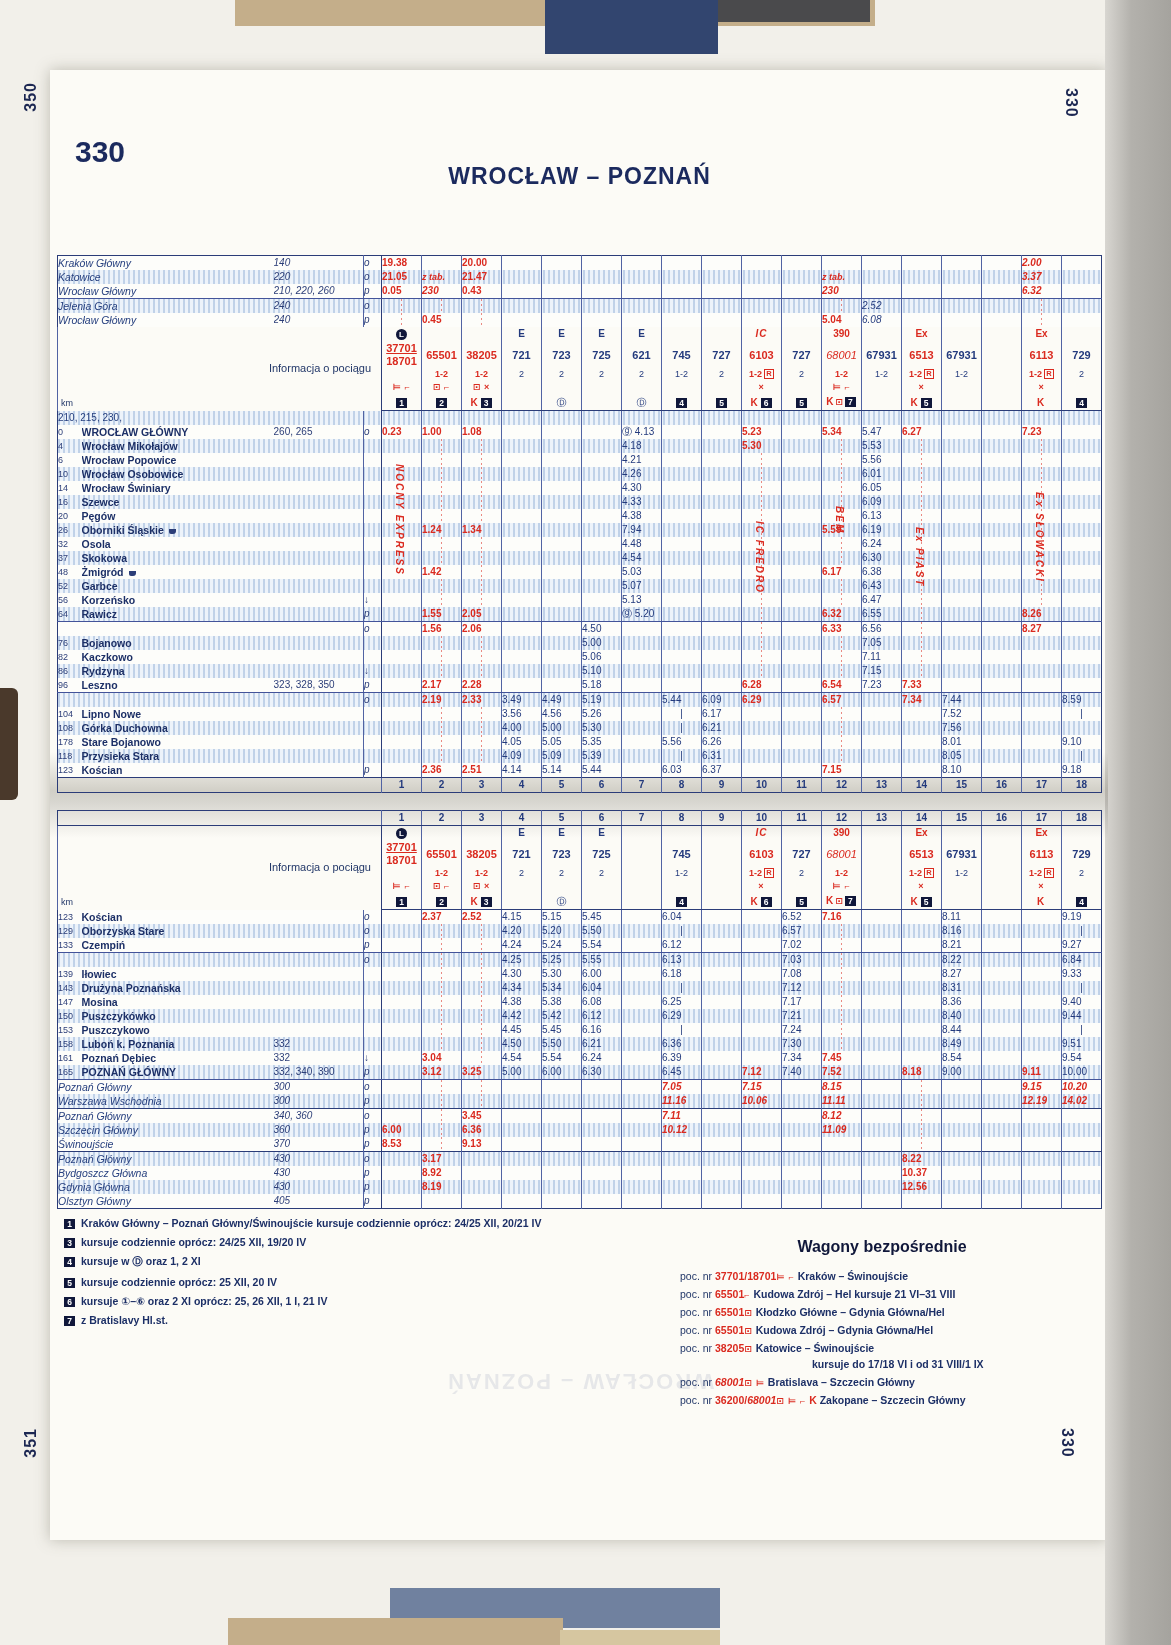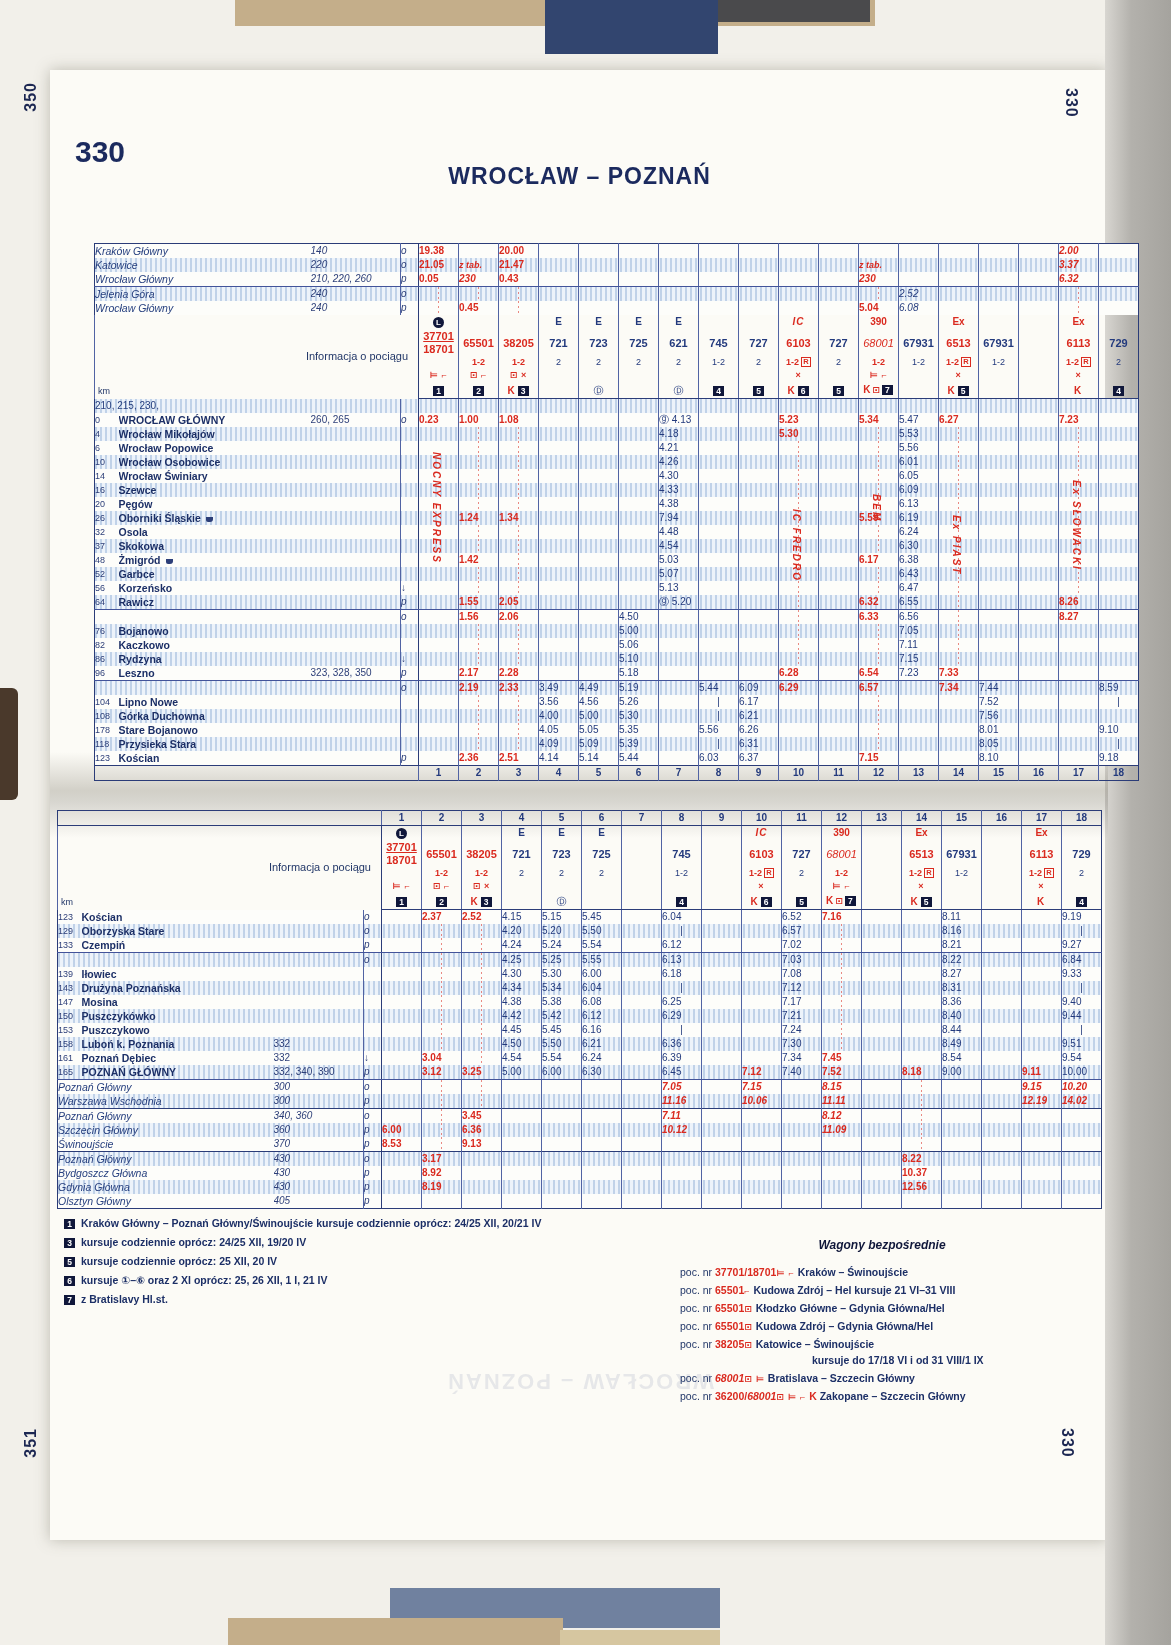--- a/index.html
+++ b/index.html
@@ -20,21 +20,21 @@
   .ghost-title{position:absolute;left:300px;top:1368px;width:560px;text-align:center;
     font-size:22px;font-weight:bold;color:rgba(40,60,120,.10);transform:rotate(180deg);letter-spacing:2px;}
 
   
   .page{position:absolute;left:57px;top:75px;width:1045px;}
   .hnum{position:absolute;left:18px;top:60px;font-size:30px;font-weight:bold;color:#1b2a5e;}
   .htitle{position:absolute;left:0;top:88px;width:100%;text-align:center;
     font-size:23px;font-weight:bold;color:#1b2a5e;letter-spacing:1px;}
 
   .twrap{position:absolute;left:0;width:1045px;}
-  #t1wrap{top:168px;margin-left:37px;} #t2wrap{top:735px;}
+  #t1wrap{top:180px;} #t2wrap{top:735px;}
   table.tt{border-collapse:collapse;table-layout:fixed;width:1044px;border:1.5px solid #2b3c78;
     font-size:10px;color:#233a7d;}
   table.tt td,table.tt th{padding:0;height:14px;line-height:14px;overflow:hidden;white-space:nowrap;
     font-weight:normal;text-align:left;vertical-align:middle;}
   td.c{border-left:1px solid #5163a3;text-align:right;padding-right:4px;}
   td.km{text-align:right;padding-right:2px;font-size:9px;color:#2c3e78;}
   td.nm{padding-left:4px;font-weight:bold;color:#1c2f66;font-size:10.5px;}
   td.rf{text-align:right;padding-right:6px;color:#2c3e78;}
   td.op{border-left:1px solid #5163a3;border-right:1.2px solid #2b3c78;text-align:center;
     font-style:italic;color:#2c3e78;}
@@ -81,21 +81,21 @@
   .cup{display:inline-block;width:7px;height:5px;background:#2c3e78;border-radius:0 0 3px 2px;margin-left:5px;}
   .banner{position:absolute;writing-mode:vertical-rl;color:#da2a1f;font-weight:bold;font-style:italic;
     font-size:10px;letter-spacing:2px;text-align:center;pointer-events:none;}
   
   .notes{position:absolute;left:0;top:1135px;width:1045px;display:flex;}
   .fnotes{flex:1;padding-left:6px;}
   .fnote{font-size:10.5px;color:#1c2f66;font-weight:bold;margin:7px 0;}
   .fnote .fbox{margin-right:6px;}
   .fnote .cont2{display:block;margin-left:18px;font-weight:bold;}
   .wagons{width:440px;padding-top:28px;}
-  .wtitle{text-align:center;font-size:12px;font-weight:bold;color:#10173a;margin-bottom:14px;font-style:italic;}
+  .wtitle{text-align:center;font-size:16px;font-weight:bold;color:#10173a;margin-bottom:14px;}
   .wline{font-size:10.5px;color:#1c2f66;font-weight:bold;margin:6px 0;padding-left:18px;}
   .wline .pref{font-weight:normal;color:#223768;}
   .wcont{padding-left:150px;font-size:10.5px;color:#1c2f66;font-weight:bold;margin-top:-2px;}
 </style>
 </head>
 <body>
 
 <div id="scan">
   <div class="strip" style="left:235px;top:0;width:640px;height:26px;background:#c4ae8a;"></div>
   <div class="strip" style="left:705px;top:0;width:165px;height:22px;background:#4a4a4c;"></div>
@@ -1746,20 +1746,21 @@
               <td class="c"></td>
               <td class="c"></td>
             </tr>
           </tbody>
         </table>
       </div>
     <div class="notes">
       <div class="fnotes" id="fnotes">
           <div class="fnote"><span class="fbox">1</span><span>Kraków Główny – Poznań Główny/Świnoujście kursuje codziennie oprócz: 24/25 XII, 20/21 IV</span></div>
           <div class="fnote"><span class="fbox">3</span><span>kursuje codziennie oprócz: 24/25 XII, 19/20 IV</span></div>
+          <div class="fnote"><span class="fbox">4</span><span>kursuje w Ⓓ oraz 1, 2 XI</span></div>
           <div class="fnote"><span class="fbox">5</span><span>kursuje codziennie oprócz: 25 XII, 20 IV</span></div>
           <div class="fnote"><span class="fbox">6</span><span>kursuje ①–⑥ oraz 2 XI oprócz: 25, 26 XII, 1 I, 21 IV</span></div>
           <div class="fnote"><span class="fbox">7</span><span>z Bratislavy Hl.st.</span></div>
         </div>
       <div class="wagons">
         <div class="wtitle">Wagony bezpośrednie</div>
         <div id="wlist">
             <div class="wline"><span class="pref">poc. nr </span><span class="t-red">37701/18701</span><span class="icn">⊨</span> <span class="icn">⌐</span> <span>Kraków – Świnoujście</span></div>
             <div class="wline"><span class="pref">poc. nr </span><span class="t-red">65501</span><span class="icn">⌐</span> <span>Kudowa Zdrój – Hel kursuje 21 VI–31 VIII</span></div>
             <div class="wline"><span class="pref">poc. nr </span><span class="t-red">65501</span><span class="icn">⊡</span> <span>Kłodzko Główne – Gdynia Główna/Hel</span></div>

